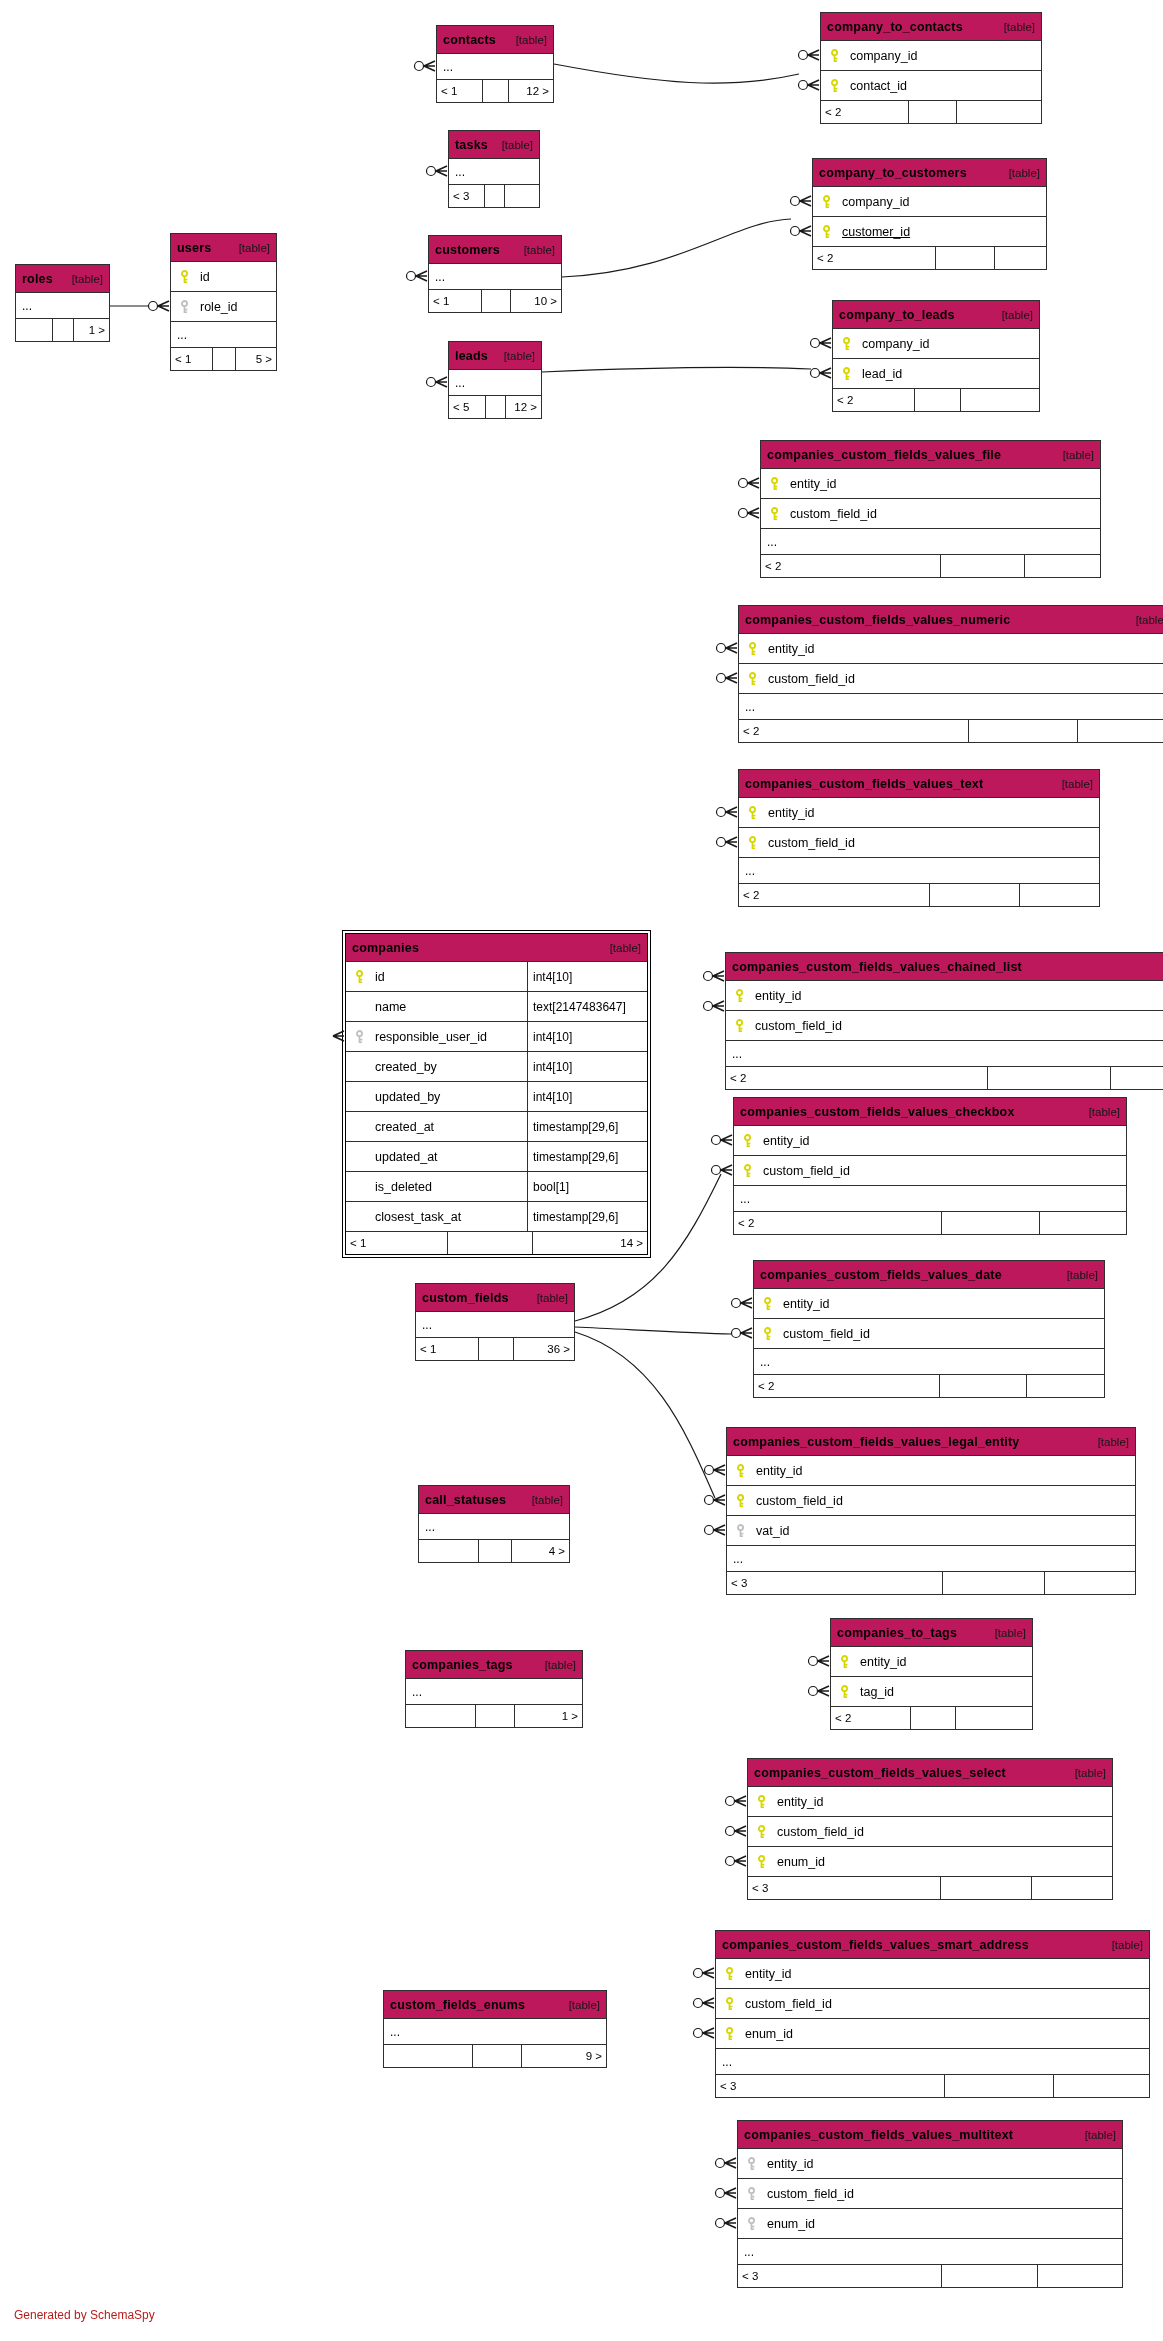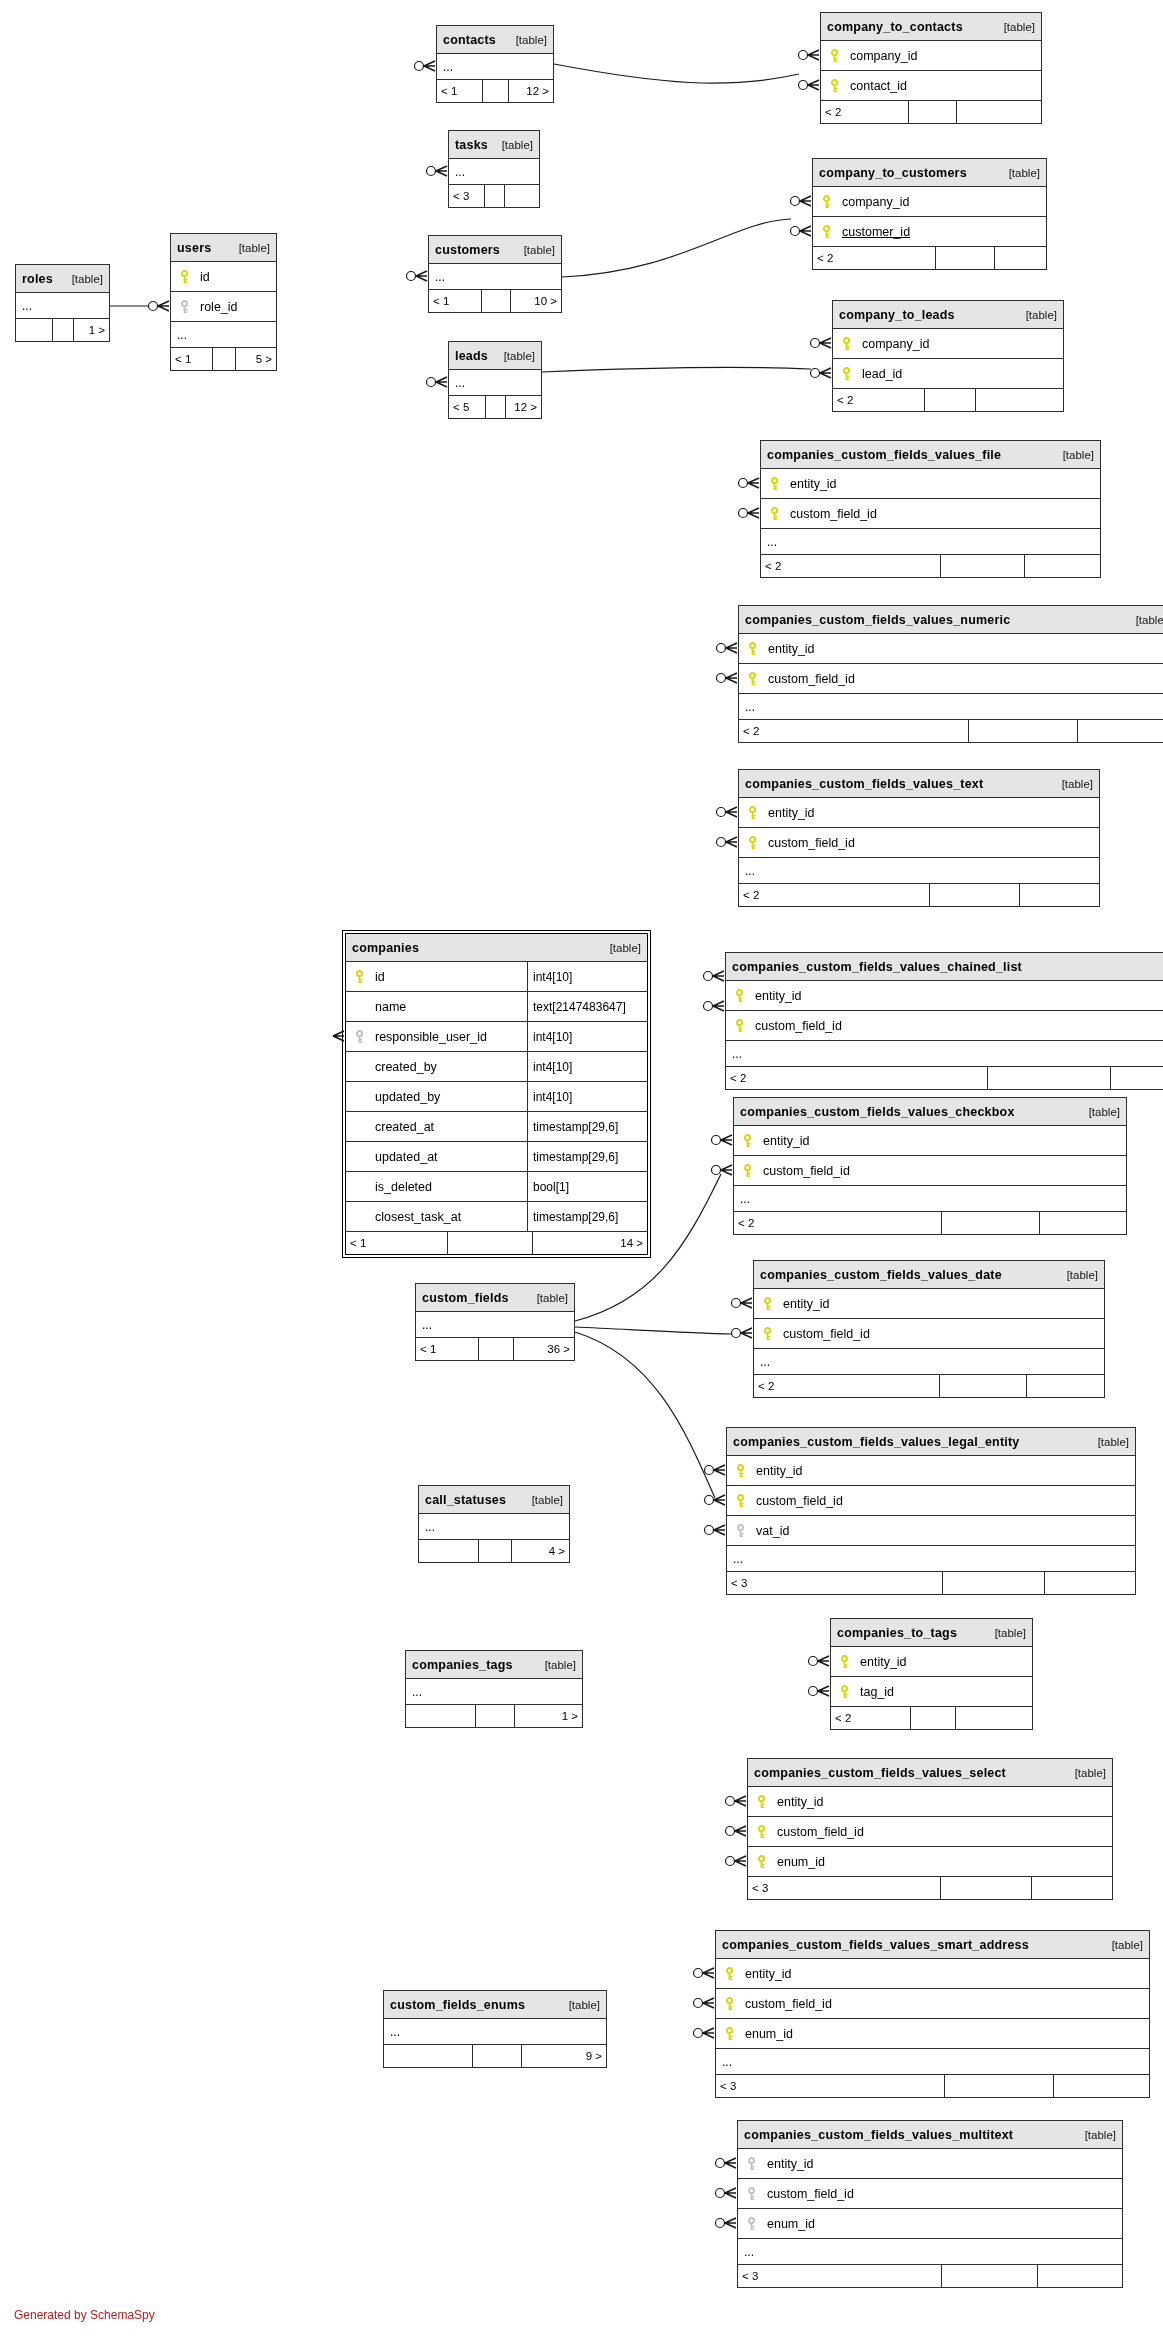--- a/index.html
+++ b/index.html
@@ -12,21 +12,21 @@
   .schema-table{
     position:absolute;background:#ffffff;border:1.5px solid #2e2e2e;
     box-sizing:border-box;z-index:2;
   }
   .schema-table.focal{
     border:1.5px solid #000;
     outline:1.5px solid #000;
     outline-offset:2px;
   }
   .tbl-header{
-    height:28px;background:#e5e5e5;border-bottom:1.5px solid #2e2e2e;
+    height:28px;background:#be185d;border-bottom:1.5px solid #2e2e2e;
     display:flex;align-items:center;justify-content:space-between;
     padding:0 6px;box-sizing:border-box;white-space:nowrap;
   }
   .tbl-name{font-weight:bold;font-size:12.5px;letter-spacing:.2px;cursor:pointer;}
   .tbl-tag{font-size:11.5px;color:#151515;margin-left:8px;}
   .tbl-row{
     height:30px;border-bottom:1px solid #2e2e2e;display:flex;align-items:center;
     font-size:12.5px;box-sizing:border-box;background:#fff;
   }
   .tbl-row:last-of-type{border-bottom:1px solid #2e2e2e;}
@@ -203,21 +203,21 @@
           </svg>
           <span>customer_id</span>
         </div>
       </div>
       <div class="tbl-footer">
         <div class="fcell" style="width: 53%;">&lt; 2</div>
         <div class="fcell" style="width: 25%;"></div>
         <div class="fcell right" style="width: 22%;"></div>
       </div>
     </div>
-    <div class="schema-table" style="left: 832px; top: 300px; width: 232px;">
+    <div class="schema-table" style="left: 832px; top: 300px; width: 208px;">
       <div class="tbl-header">
         <span class="tbl-name">company_to_leads</span>
         <span class="tbl-tag">[table]</span>
       </div>
       <div class="tbl-row">
         <div class="cell-name" style="border: none; flex: 1 1 auto;">
           <svg viewBox="0 0 13 14" class="key-icon">
             <circle cx="6.5" cy="3.6" r="2.6" fill="none" stroke="#d6d600" stroke-width="1.8"></circle>
             <line x1="6.5" y1="6.2" x2="6.5" y2="13" stroke="#d6d600" stroke-width="1.8"></line>
             <line x1="6.5" y1="9.6" x2="9.4" y2="9.6" stroke="#d6d600" stroke-width="1.6"></line>

